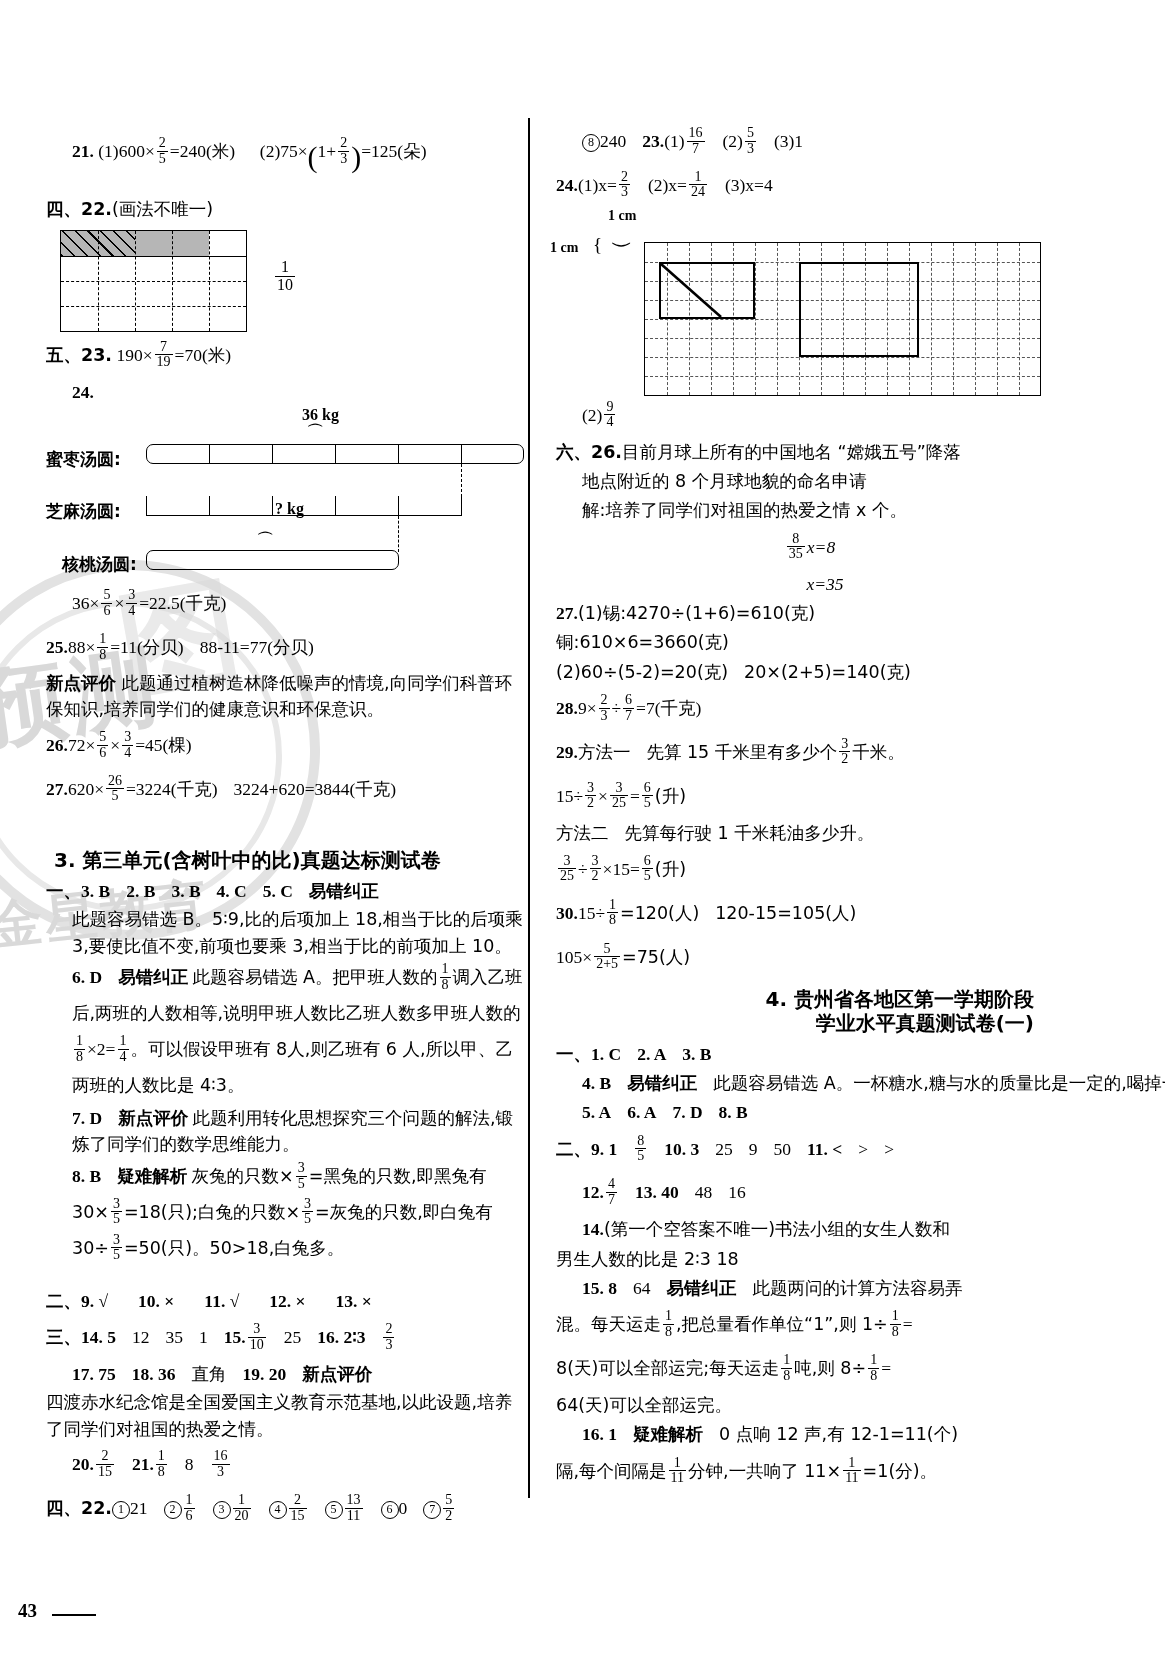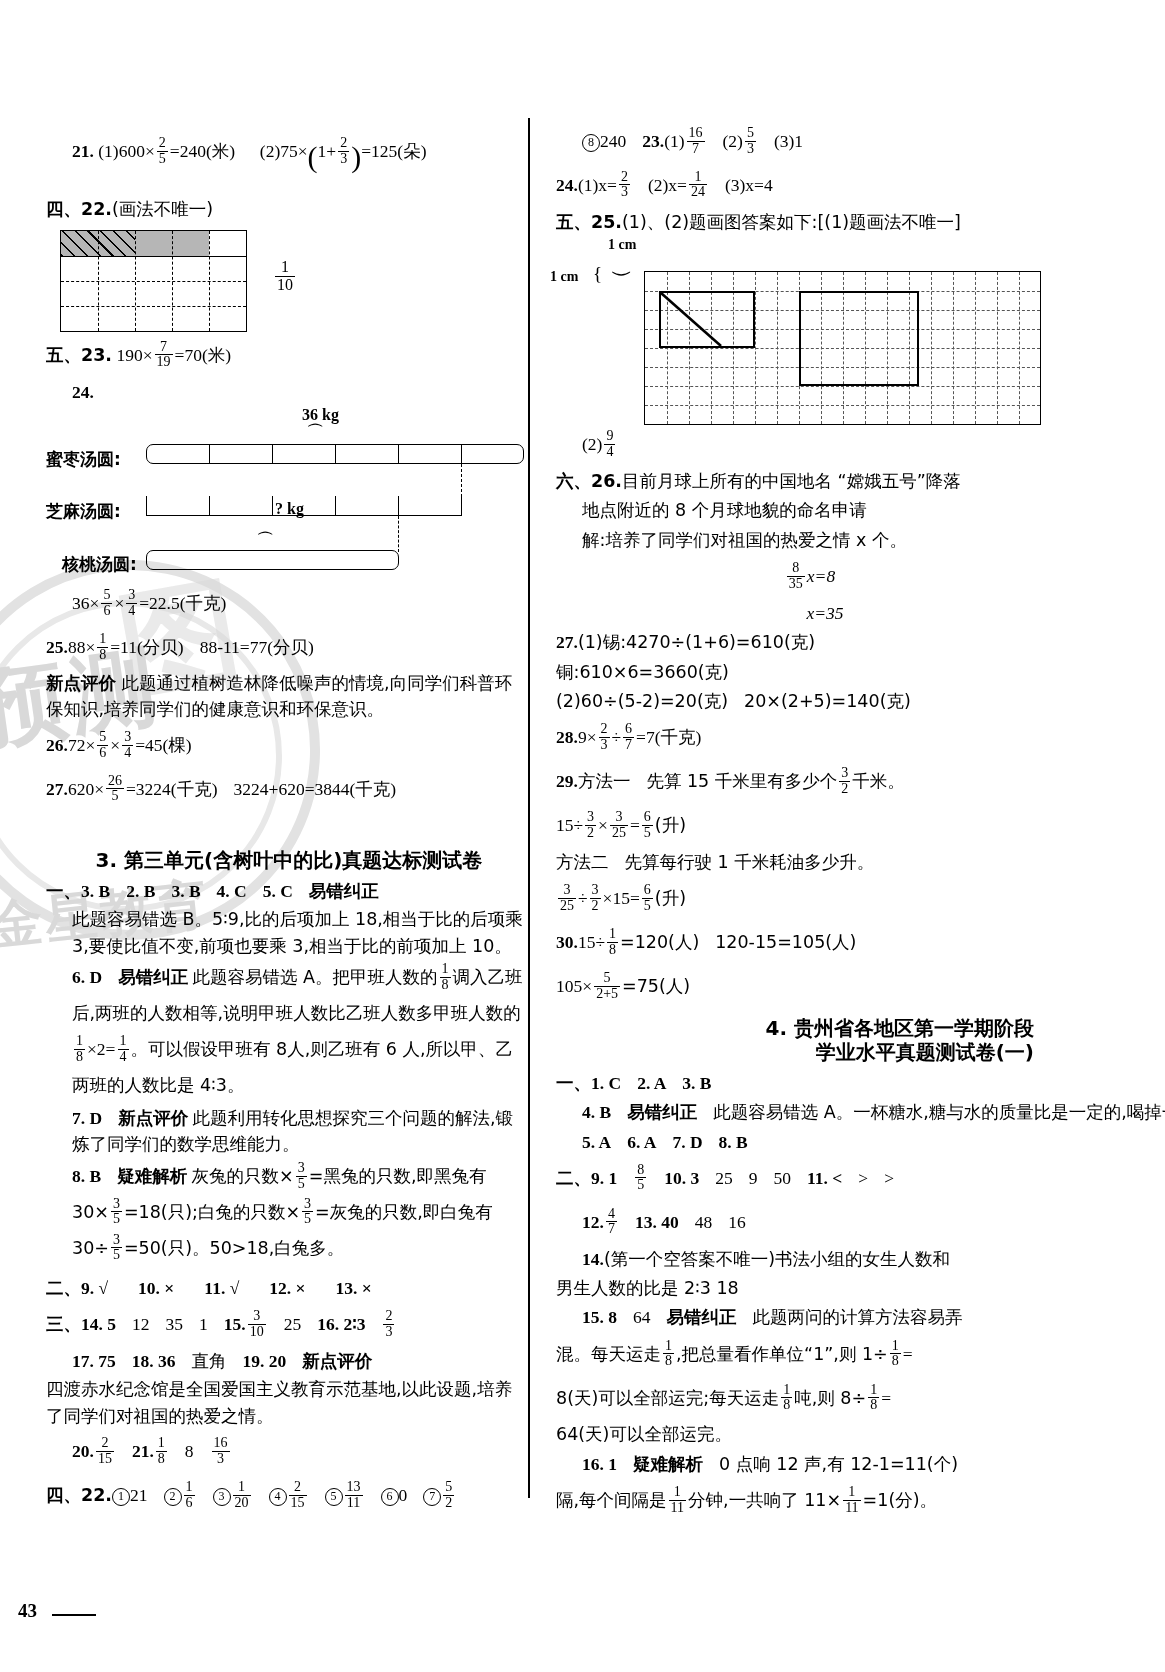--- a/index.html
+++ b/index.html
@@ -29,21 +29,21 @@
   .colR{left:556px;}
   .divider{position:absolute;left:528px;top:118px;width:2px;height:1380px;background:#000;z-index:2;}
 
   .ln{font-size:17.5px;line-height:1.62;margin:0 0 1px 0;white-space:nowrap;}
   .ln.wrap{white-space:normal;}
   .ind{padding-left:26px;}
   .b{font-weight:bold;}
   .cn{font-family:"DejaVu Sans","Liberation Sans",sans-serif;}
   .hd{font-weight:bold;font-size:20px;text-align:right;line-height:1.35;margin:7px 0 3px 0;
       font-family:"DejaVu Sans","Liberation Sans",sans-serif;}
-  .hd.left{text-align:center;margin-top:36px;}
+  .hd.left{text-align:left;margin-top:36px;}
   .tall{line-height:2.45;}
 
   
   .fr{display:inline-block;vertical-align:-0.52em;text-align:center;font-size:14px;line-height:1.04;
       margin:0 2px;position:relative;top:-0.12em;}
   .fr .n{display:block;padding:0 2px;}
   .fr .d{display:block;border-top:1.4px solid #000;padding:0 2px;}
   .paren{display:inline-block;font-size:30px;vertical-align:-0.33em;font-weight:300;}
 
   .sp{display:inline-block;width:16px;}
@@ -203,21 +203,21 @@
     <div class="ln wrap ind" style="line-height:1.52;">
       <span class="b">7. D</span><span class="sp"></span><span class="b cn">新点评价</span>
       <span class="cn">此题利用转化思想探究三个问题的解法,锻炼了同学们的数学思维能力。</span>
     </div>
 
     <div class="ln wrap ind" style="line-height:2.05;">
       <span class="b">8. B</span><span class="sp"></span><span class="b cn">疑难解析</span>
       <span class="cn">灰兔的只数×</span><span class="fr"><span class="n">3</span><span class="d">5</span></span><span class="cn">=黑兔的只数,即</span><span class="cn">黑兔有 30×</span><span class="fr"><span class="n">3</span><span class="d">5</span></span><span class="cn">=18(只);白兔的只数×</span><span class="fr"><span class="n">3</span><span class="d">5</span></span><span class="cn">=灰兔的</span><span class="cn">只数,即白兔有 30÷</span><span class="fr"><span class="n">3</span><span class="d">5</span></span><span class="cn">=50(只)。50&gt;18,白兔多。</span>
     </div>
 
-    <div class="ln" style="margin-top:7px;">
+    <div class="ln" style="margin-top:20px;">
       <span class="b cn">二、</span><span class="b">9. √</span><span class="sp2"></span><span class="b">10. ×</span><span class="sp2"></span><span class="b">11. √</span><span class="sp2"></span><span class="b">12. ×</span><span class="sp2"></span><span class="b">13. ×</span>
     </div>
 
     <div class="ln tall">
       <span class="b cn">三、</span><span class="b">14. 5</span><span class="sp"></span><span>12</span><span class="sp"></span><span>35</span><span class="sp"></span><span>1</span><span class="sp"></span><span class="b">15.</span><span class="fr"><span class="n">3</span><span class="d">10</span></span><span class="sp"></span><span>25</span><span class="sp"></span><span class="b">16. 2∶3</span><span class="sp"></span><span class="fr"><span class="n">2</span><span class="d">3</span></span>
     </div>
 
     <div class="ln ind">
       <span class="b">17. 75</span><span class="sp"></span><span class="b">18. 36</span><span class="sp"></span><span class="cn">直角</span><span class="sp"></span><span class="b">19. 20</span><span class="sp"></span><span class="b cn">新点评价</span>
     </div>
@@ -236,23 +236,20 @@
   <div class="col colR">
 
     <div class="ln ind tall">
       <span class="circ">8</span><span>240</span><span class="sp"></span><span class="b">23.</span><span>(1)</span><span class="fr"><span class="n">16</span><span class="d">7</span></span><span class="sp"></span><span>(2)</span><span class="fr"><span class="n">5</span><span class="d">3</span></span><span class="sp"></span><span>(3)1</span>
     </div>
 
     <div class="ln tall">
       <span class="b">24.</span><span>(1)x=</span><span class="fr"><span class="n">2</span><span class="d">3</span></span><span class="sp"></span><span>(2)x=</span><span class="fr"><span class="n">1</span><span class="d">24</span></span><span class="sp"></span><span>(3)x=4</span>
     </div>
 
-    <div class="ln">
-      <span class="b cn">五、25.</span><span class="cn">(1)、(2)题画图答案如下:[(1)题画法不唯一]</span>
-    </div>
 
     <div style="position:relative;height:200px;">
       <div class="cmlabel" style="left:52px;top:0px;">1 cm</div>
       <div class="bracefig" style="left:56px;top:16px;">⏝</div>
       <div class="cmlabel" style="left:-6px;top:32px;">1 cm</div>
       <div class="bracefig" style="left:37px;top:26px;">{</div>
 
       <div class="gridpaper" style="position:absolute;left:44px;top:30px;">
         <div class="gp-v" style="left:22px"></div>
           <div class="gp-v" style="left:44px"></div>

